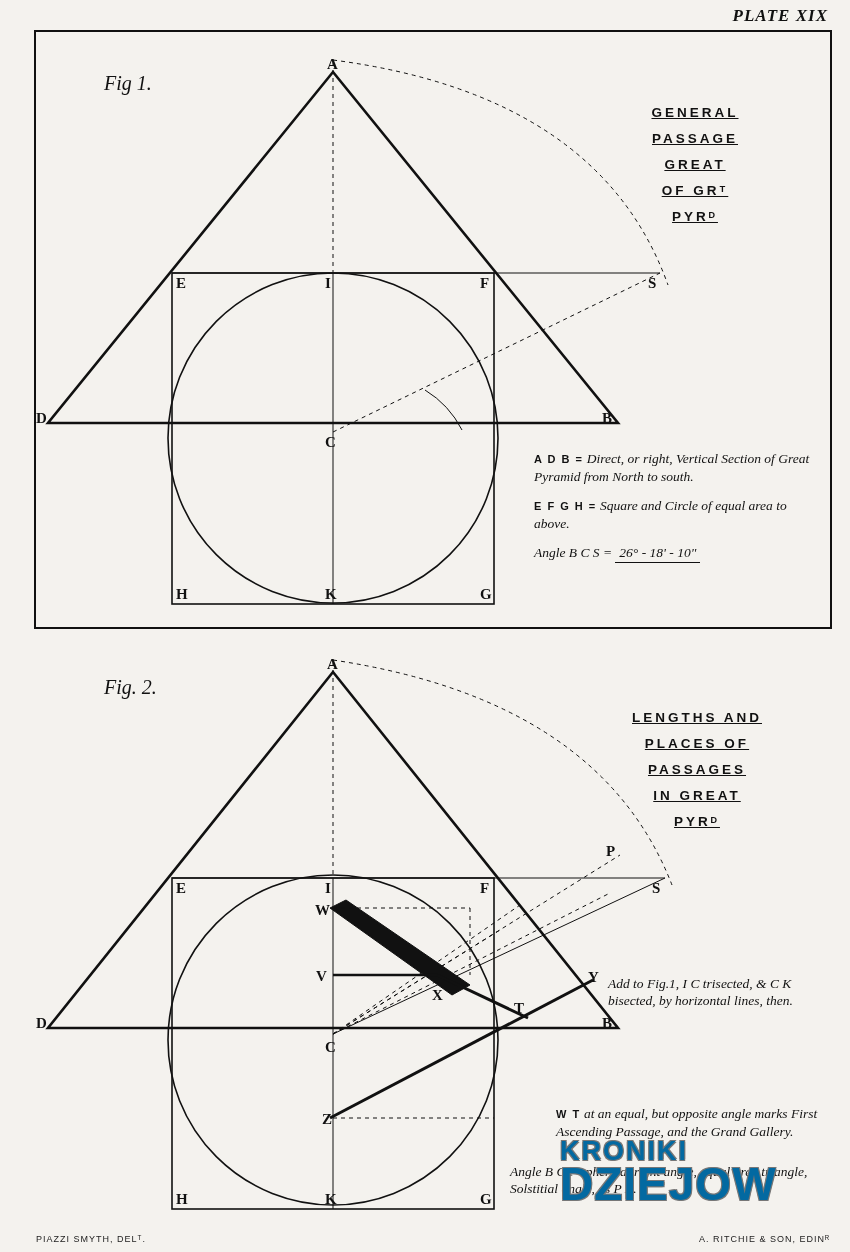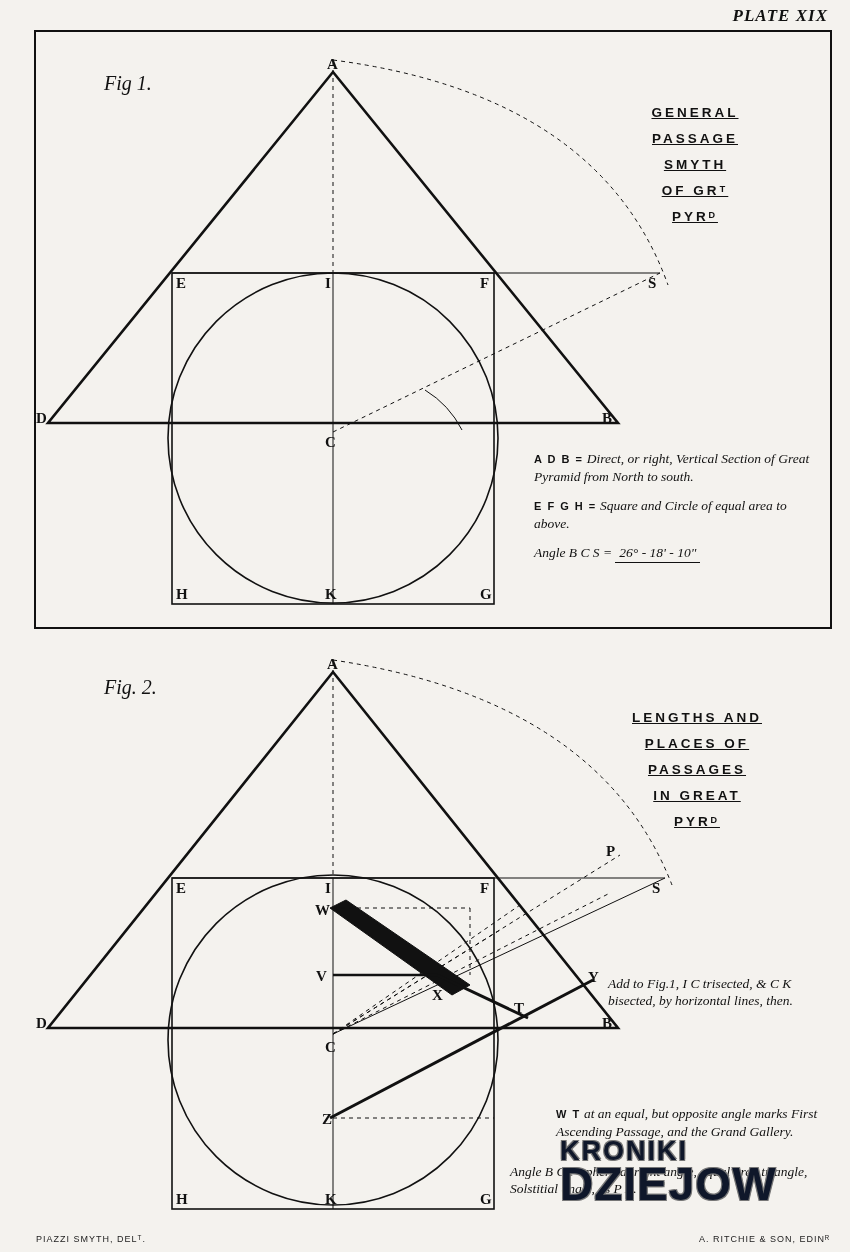--- a/index.html
+++ b/index.html
@@ -67,21 +67,21 @@
     color:#222;
   }
   .sig-left{left:36px;bottom:8px;}
   .sig-right{right:20px;bottom:8px;}
 
   .wm{
     position:absolute;
     left:560px;top:1140px;
     font-family:"Liberation Sans",sans-serif;
     font-weight:bold;
-    color:#0f172a;
+    color:#0369a1;
     text-shadow:1px 1px 0 #777,-1px -1px 0 #777,1px -1px 0 #777,-1px 1px 0 #777;
     line-height:0.88;
     pointer-events:none;
   }
   .wm .l1{font-size:27px;letter-spacing:2px;}
   .wm .l2{font-size:46px;letter-spacing:1px;}
 
   svg{position:absolute;left:0;top:0;}
   .solid{stroke:#111;fill:none;}
   .thin{stroke:#111;fill:none;stroke-width:1;}
@@ -175,21 +175,21 @@
     <text class="lbl" x="176" y="1204">H</text>
     <text class="lbl" x="325" y="1204">K</text>
     <text class="lbl" x="480" y="1204">G</text>
   </svg>
 
   <div class="fig-label" style="left:104px;top:72px;">Fig 1.</div>
 
   <div class="caption" style="left:600px;top:100px;width:190px;text-align:center;">
     <div>GENERAL</div>
     <div>PASSAGE</div>
-    <div>SMYTH</div>
+    <div>GREAT</div>
     <div>OF GRᵀ</div>
     <div>PYRᴰ</div>
   </div>
 
   <div class="legend" style="left:534px;top:450px;width:285px;">
     <div class="legend-row">
       <span class="k">A D B =</span>
       <span class="v">Direct, or right, Vertical Section of Great Pyramid from North to south.</span>
     </div>
     <div class="legend-row" style="margin-top:12px;">

